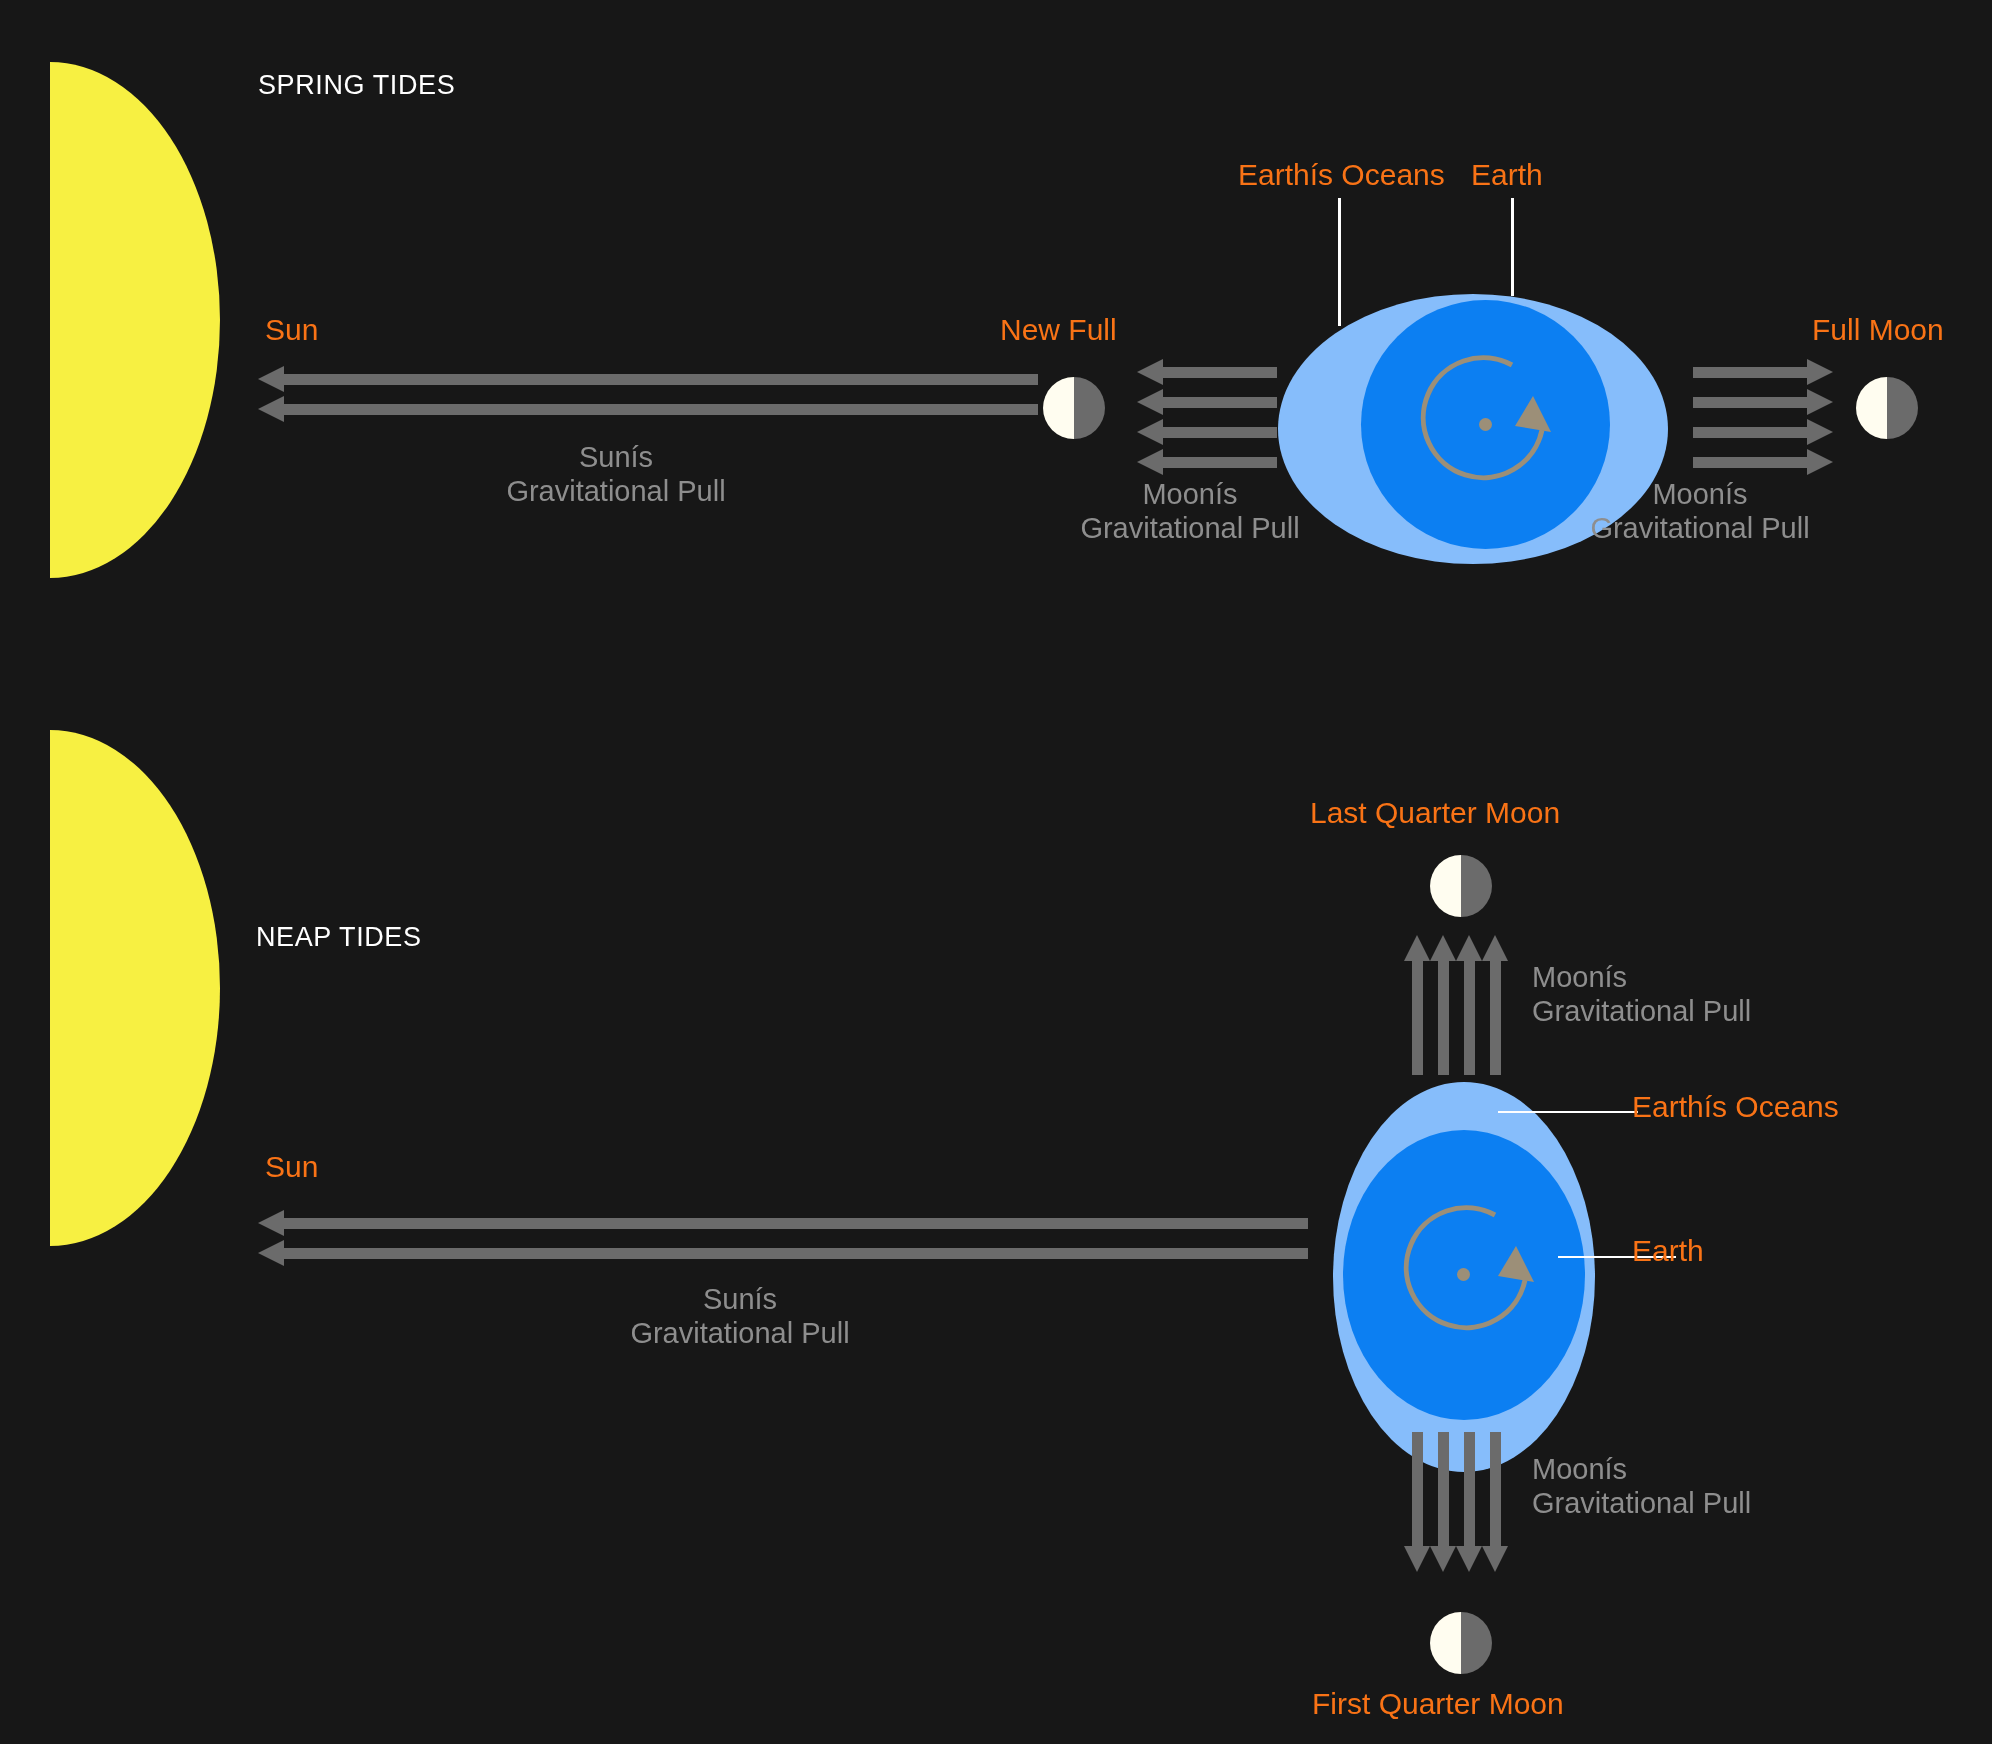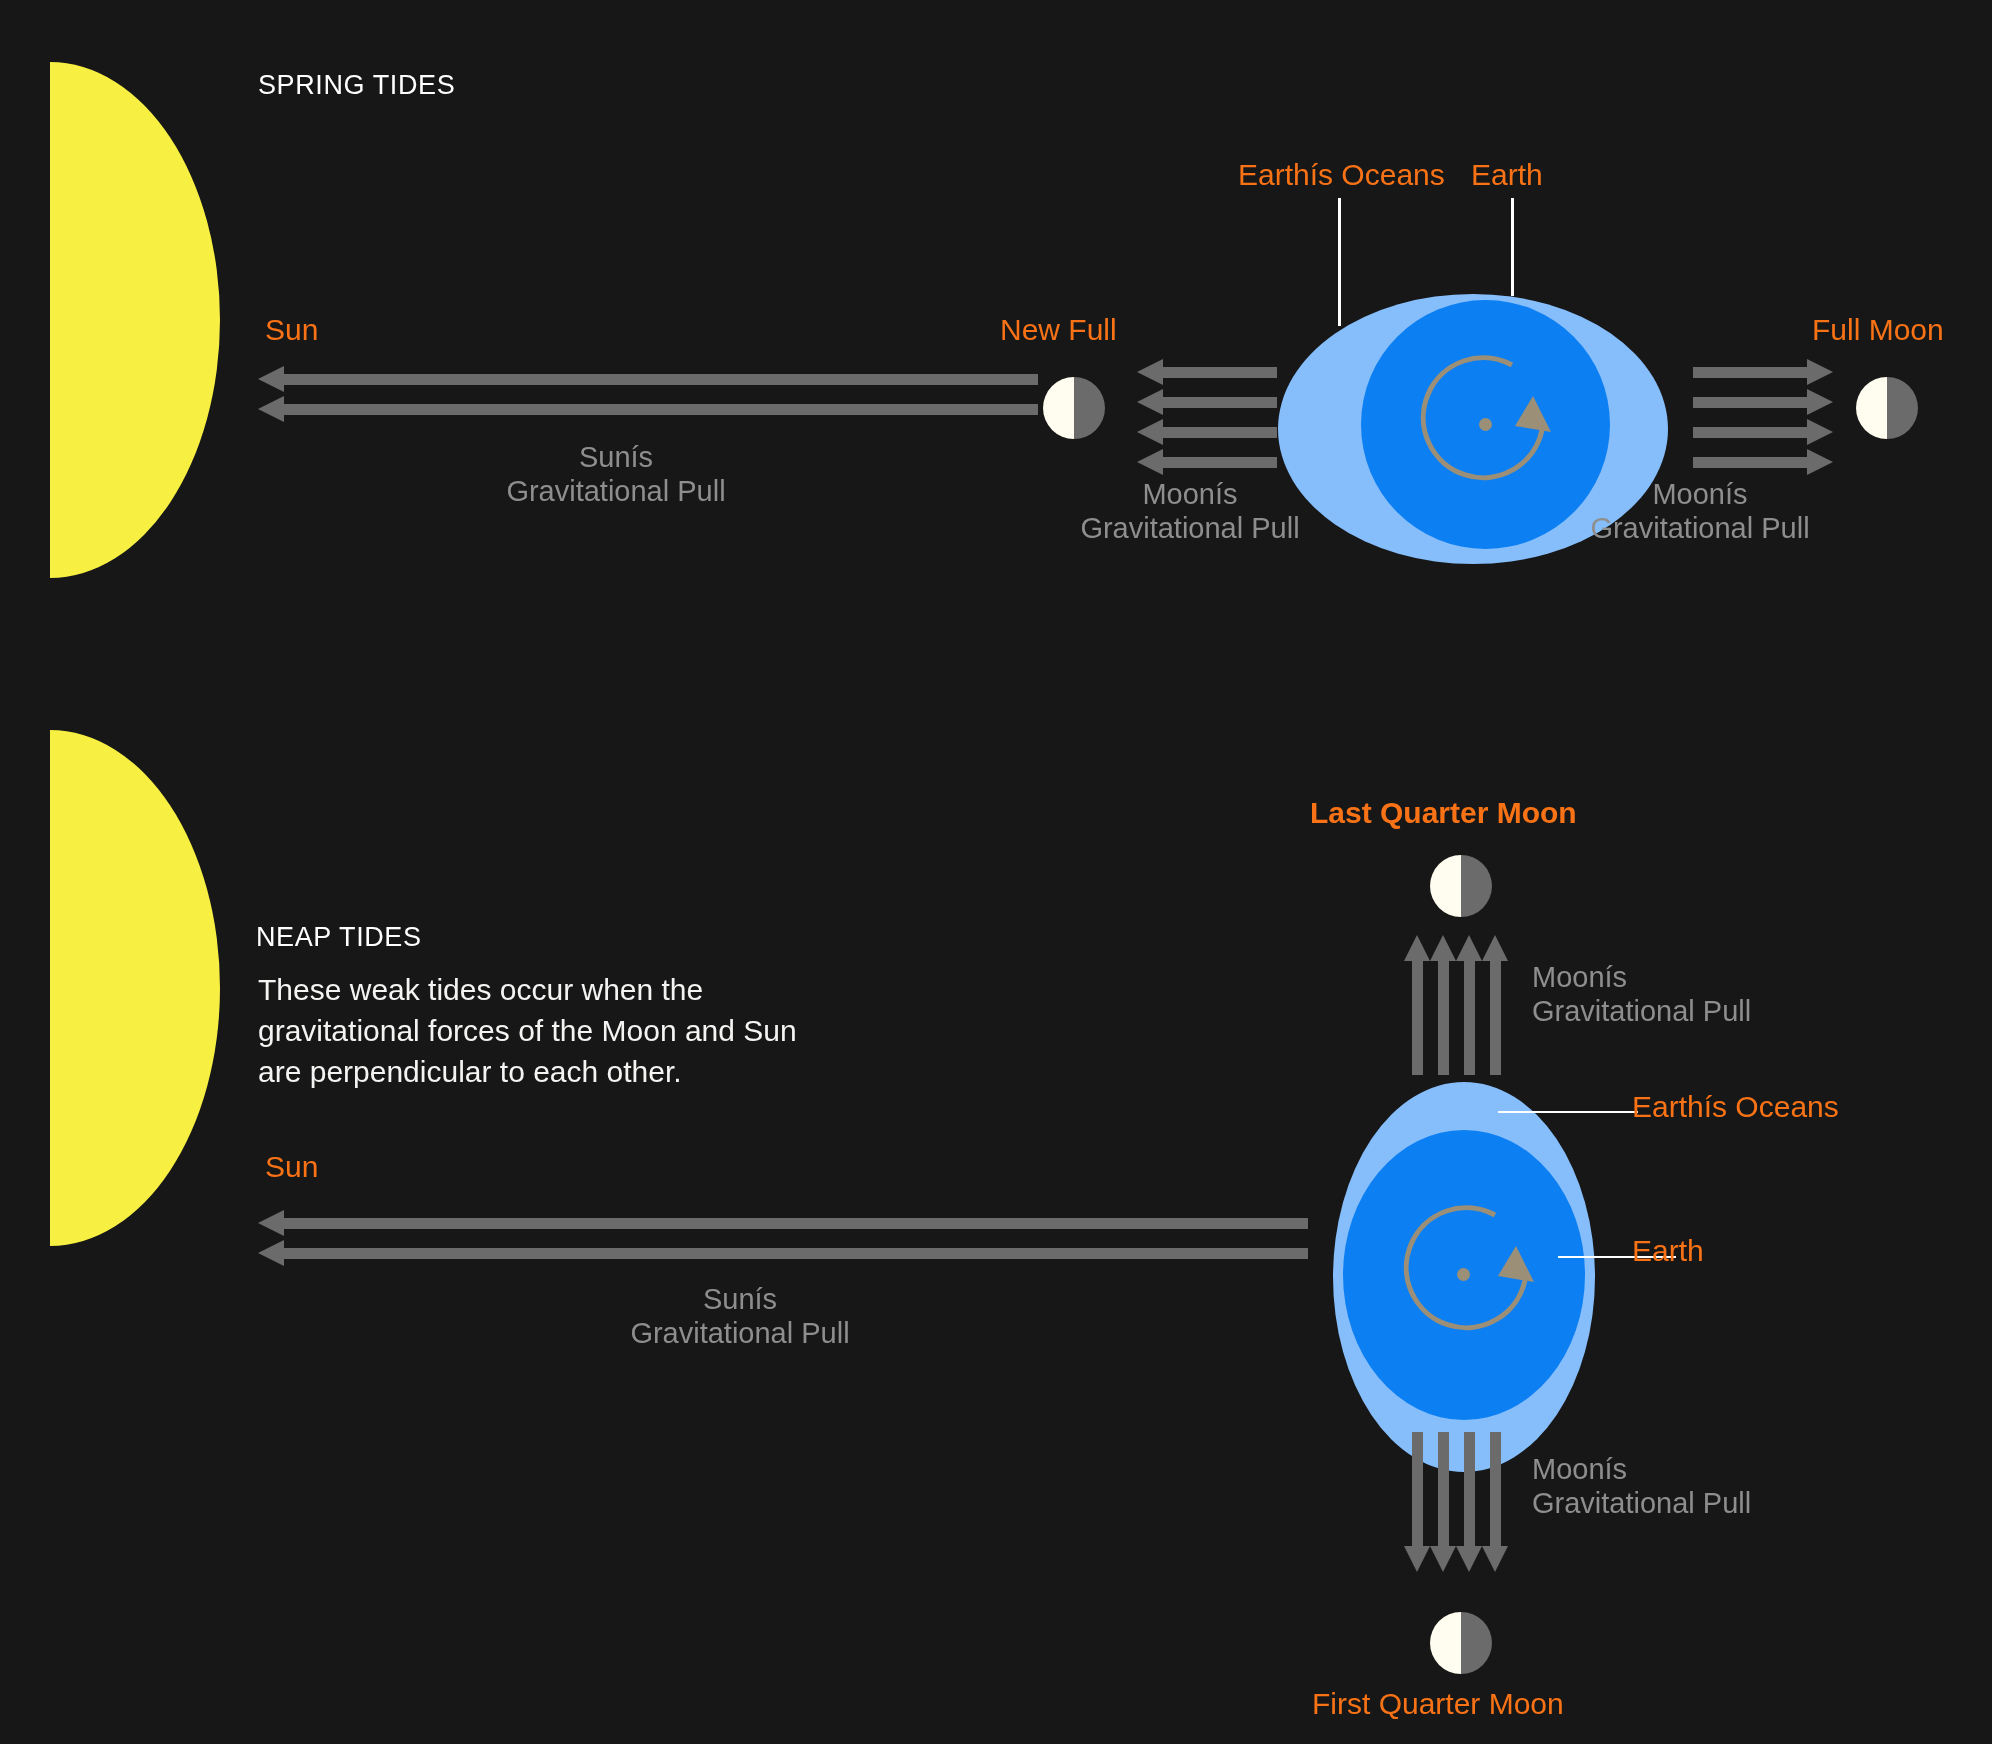--- a/index.html
+++ b/index.html
@@ -163,39 +163,38 @@
   <div class="lbl" style="left:1812px;top:313px;">Full Moon</div>
   <div class="moon" style="left:1856px;top:377px;width:62px;height:62px;">
     <div class="lit"></div>
     <div class="dark"></div>
   </div>
 
   <div class="sun sun-bottom"></div>
 
   <div class="head" style="left:256px;top:922px;">NEAP TIDES</div>
 
-  <div class="para" style="left:258px;top:970px;width:540px;">These weak tides occur when the gravitational forces of the Moon and Sun are perpendicular to each other.</div>
 
   <div class="lbl" style="left:265px;top:1150px;">Sun</div>
 
   <div class="arrow-l" style="left:258px;top:1218px;width:1050px;">
     <div class="shaft" style="left:26px;right:0;"></div>
       <div class="head"></div>
   </div>
   <div class="arrow-l" style="left:258px;top:1248px;width:1050px;">
     <div class="shaft" style="left:26px;right:0;"></div>
       <div class="head"></div>
   </div>
 
   <div class="cap" style="left:570px;top:1282px;width:340px;">
     <div>Sunís</div>
     <div>Gravitational Pull</div>
   </div>
 
-  <div class="lbl" style="left:1310px;top:796px;font-weight:bold;">Last Quarter Moon</div>
+  <div class="lbl" style="left:1310px;top:796px;">Last Quarter Moon</div>
   <div class="moon" style="left:1430px;top:855px;width:62px;height:62px;">
     <div class="lit"></div>
     <div class="dark"></div>
   </div>
 
   <div class="arrow-u" style="left:1412px;top:935px;height:140px;">
     <div class="shaft" style="top:26px;bottom:0;"></div>
       <div class="head"></div>
     </div>
   <div class="arrow-u" style="left:1438px;top:935px;height:140px;">

